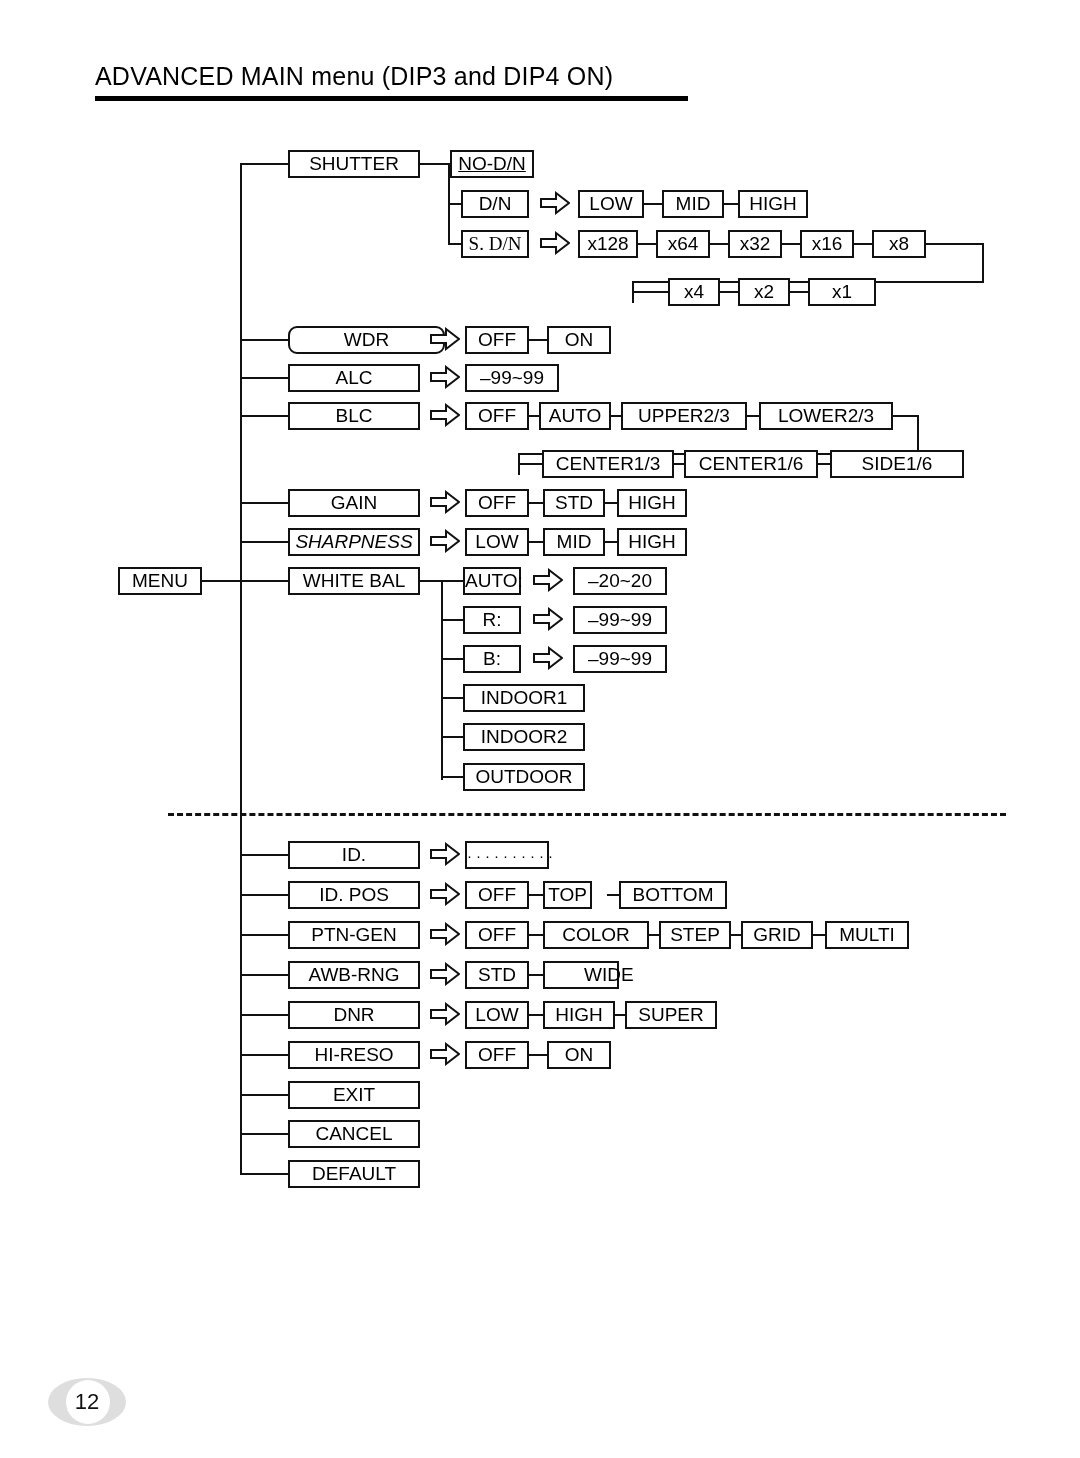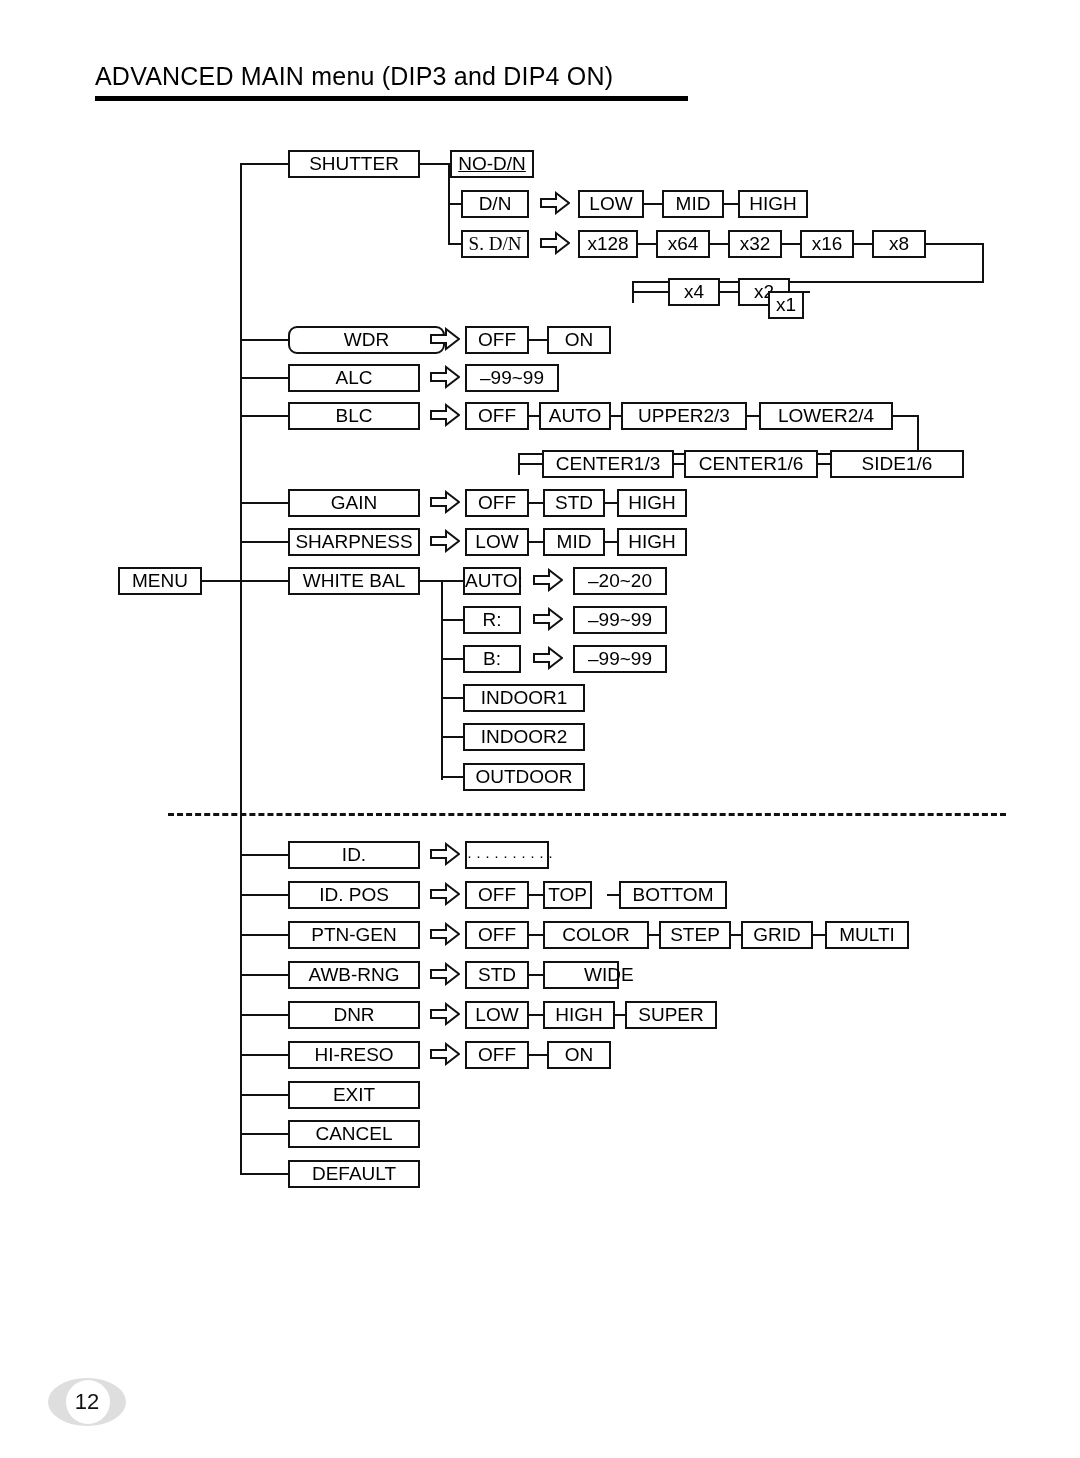--- a/index.html
+++ b/index.html
@@ -118,21 +118,21 @@
 
   <div class="ln h" style="left:924px;top:243px;width:60px;"></div>
   <div class="ln v" style="left:982px;top:243px;height:40px;"></div>
   <div class="ln h" style="left:632px;top:281px;width:352px;"></div>
   <div class="ln v" style="left:632px;top:281px;height:22px;"></div>
   <div class="ln h" style="left:632px;top:291px;width:40px;"></div>
   <div class="bx" style="left:668px;top:278px;width:52px;">x4</div>
   <div class="ln h" style="left:718px;top:291px;width:22px;"></div>
   <div class="bx" style="left:738px;top:278px;width:52px;">x2</div>
   <div class="ln h" style="left:788px;top:291px;width:22px;"></div>
-  <div class="bx" style="left:768px;top:278px;width:36px;margin-top:13px;">x1</div>
+  <div class="bx" style="left:808px;top:278px;width:68px;">x1</div>
 
   <div class="ln h" style="left:240px;top:339px;width:50px;"></div>
   <div class="bx" style="left:288px;top:326px;width:157px;border-radius:9px;">WDR</div>
   <div class="arrow" style="left:430px;top:327px;">
     <svg width="30" height="24" viewBox="0 0 30 24">
         <path d="M1 8 H16 V2 L29 12 L16 22 V16 H1 Z" fill="#fff" stroke="#111" stroke-width="2" stroke-linejoin="miter"></path>
       </svg>
   </div>
   <div class="bx" style="left:465px;top:326px;width:64px;">OFF</div>
   <div class="ln h" style="left:527px;top:339px;width:22px;"></div>
@@ -153,21 +153,21 @@
     <svg width="30" height="24" viewBox="0 0 30 24">
         <path d="M1 8 H16 V2 L29 12 L16 22 V16 H1 Z" fill="#fff" stroke="#111" stroke-width="2" stroke-linejoin="miter"></path>
       </svg>
   </div>
   <div class="bx" style="left:465px;top:402px;width:64px;">OFF</div>
   <div class="ln h" style="left:527px;top:415px;width:14px;"></div>
   <div class="bx" style="left:539px;top:402px;width:72px;">AUTO</div>
   <div class="ln h" style="left:609px;top:415px;width:14px;"></div>
   <div class="bx" style="left:621px;top:402px;width:126px;">UPPER2/3</div>
   <div class="ln h" style="left:745px;top:415px;width:16px;"></div>
-  <div class="bx" style="left:759px;top:402px;width:134px;">LOWER2/4</div>
+  <div class="bx" style="left:759px;top:402px;width:134px;">LOWER2/3</div>
 
   <div class="ln h" style="left:891px;top:415px;width:28px;"></div>
   <div class="ln v" style="left:917px;top:415px;height:40px;"></div>
   <div class="ln h" style="left:518px;top:453px;width:401px;"></div>
   <div class="ln v" style="left:518px;top:453px;height:22px;"></div>
   <div class="ln h" style="left:518px;top:463px;width:28px;"></div>
   <div class="bx" style="left:542px;top:450px;width:132px;">CENTER1/3</div>
   <div class="ln h" style="left:672px;top:463px;width:14px;"></div>
   <div class="bx" style="left:684px;top:450px;width:134px;">CENTER1/6</div>
   <div class="ln h" style="left:816px;top:463px;width:16px;"></div>
@@ -180,21 +180,21 @@
         <path d="M1 8 H16 V2 L29 12 L16 22 V16 H1 Z" fill="#fff" stroke="#111" stroke-width="2" stroke-linejoin="miter"></path>
       </svg>
   </div>
   <div class="bx" style="left:465px;top:489px;width:64px;">OFF</div>
   <div class="ln h" style="left:527px;top:502px;width:18px;"></div>
   <div class="bx" style="left:543px;top:489px;width:62px;">STD</div>
   <div class="ln h" style="left:603px;top:502px;width:16px;"></div>
   <div class="bx" style="left:617px;top:489px;width:70px;">HIGH</div>
 
   <div class="ln h" style="left:240px;top:541px;width:50px;"></div>
-  <div class="bx" style="left:288px;top:528px;width:132px;">SHARPNESS</div>
+  <div class="bx" style="left:288px;top:528px;width:132px;font-style:italic;">SHARPNESS</div>
   <div class="arrow" style="left:430px;top:529px;">
     <svg width="30" height="24" viewBox="0 0 30 24">
         <path d="M1 8 H16 V2 L29 12 L16 22 V16 H1 Z" fill="#fff" stroke="#111" stroke-width="2" stroke-linejoin="miter"></path>
       </svg>
   </div>
   <div class="bx" style="left:465px;top:528px;width:64px;">LOW</div>
   <div class="ln h" style="left:527px;top:541px;width:18px;"></div>
   <div class="bx" style="left:543px;top:528px;width:62px;">MID</div>
   <div class="ln h" style="left:603px;top:541px;width:16px;"></div>
   <div class="bx" style="left:617px;top:528px;width:70px;">HIGH</div>

